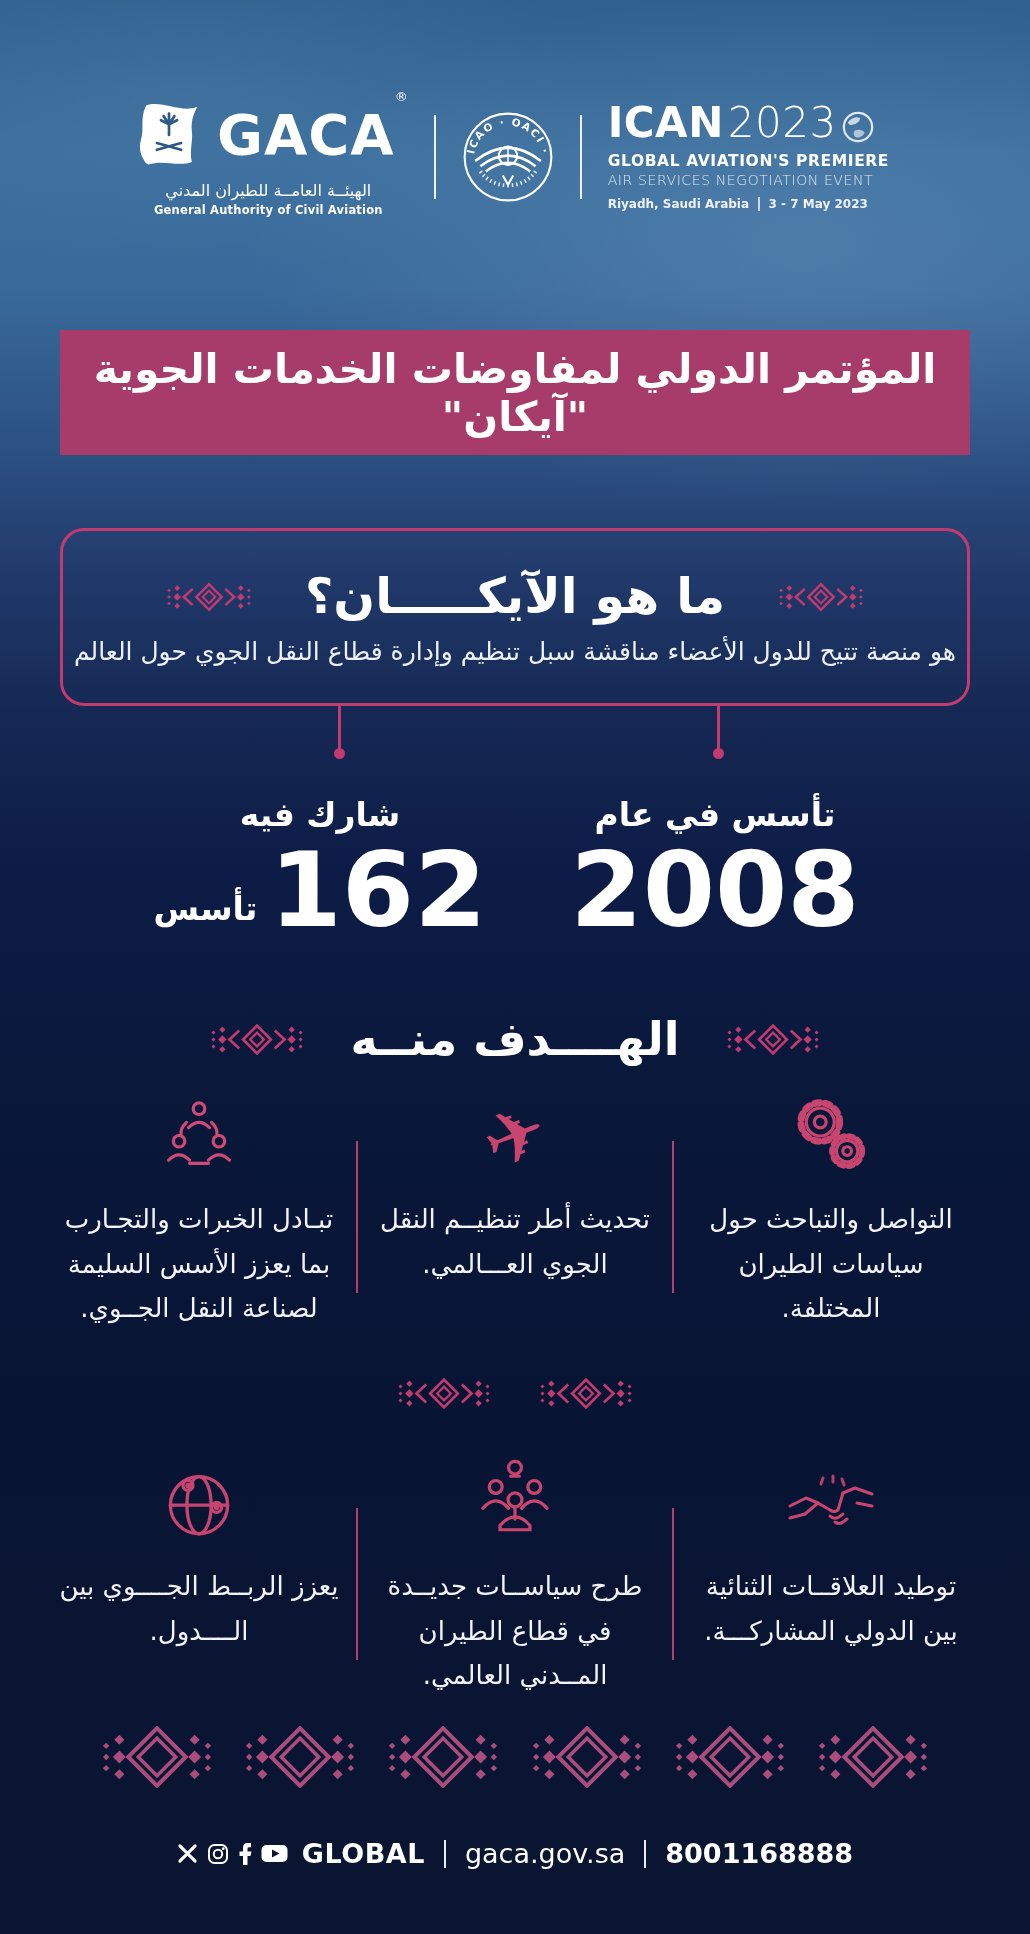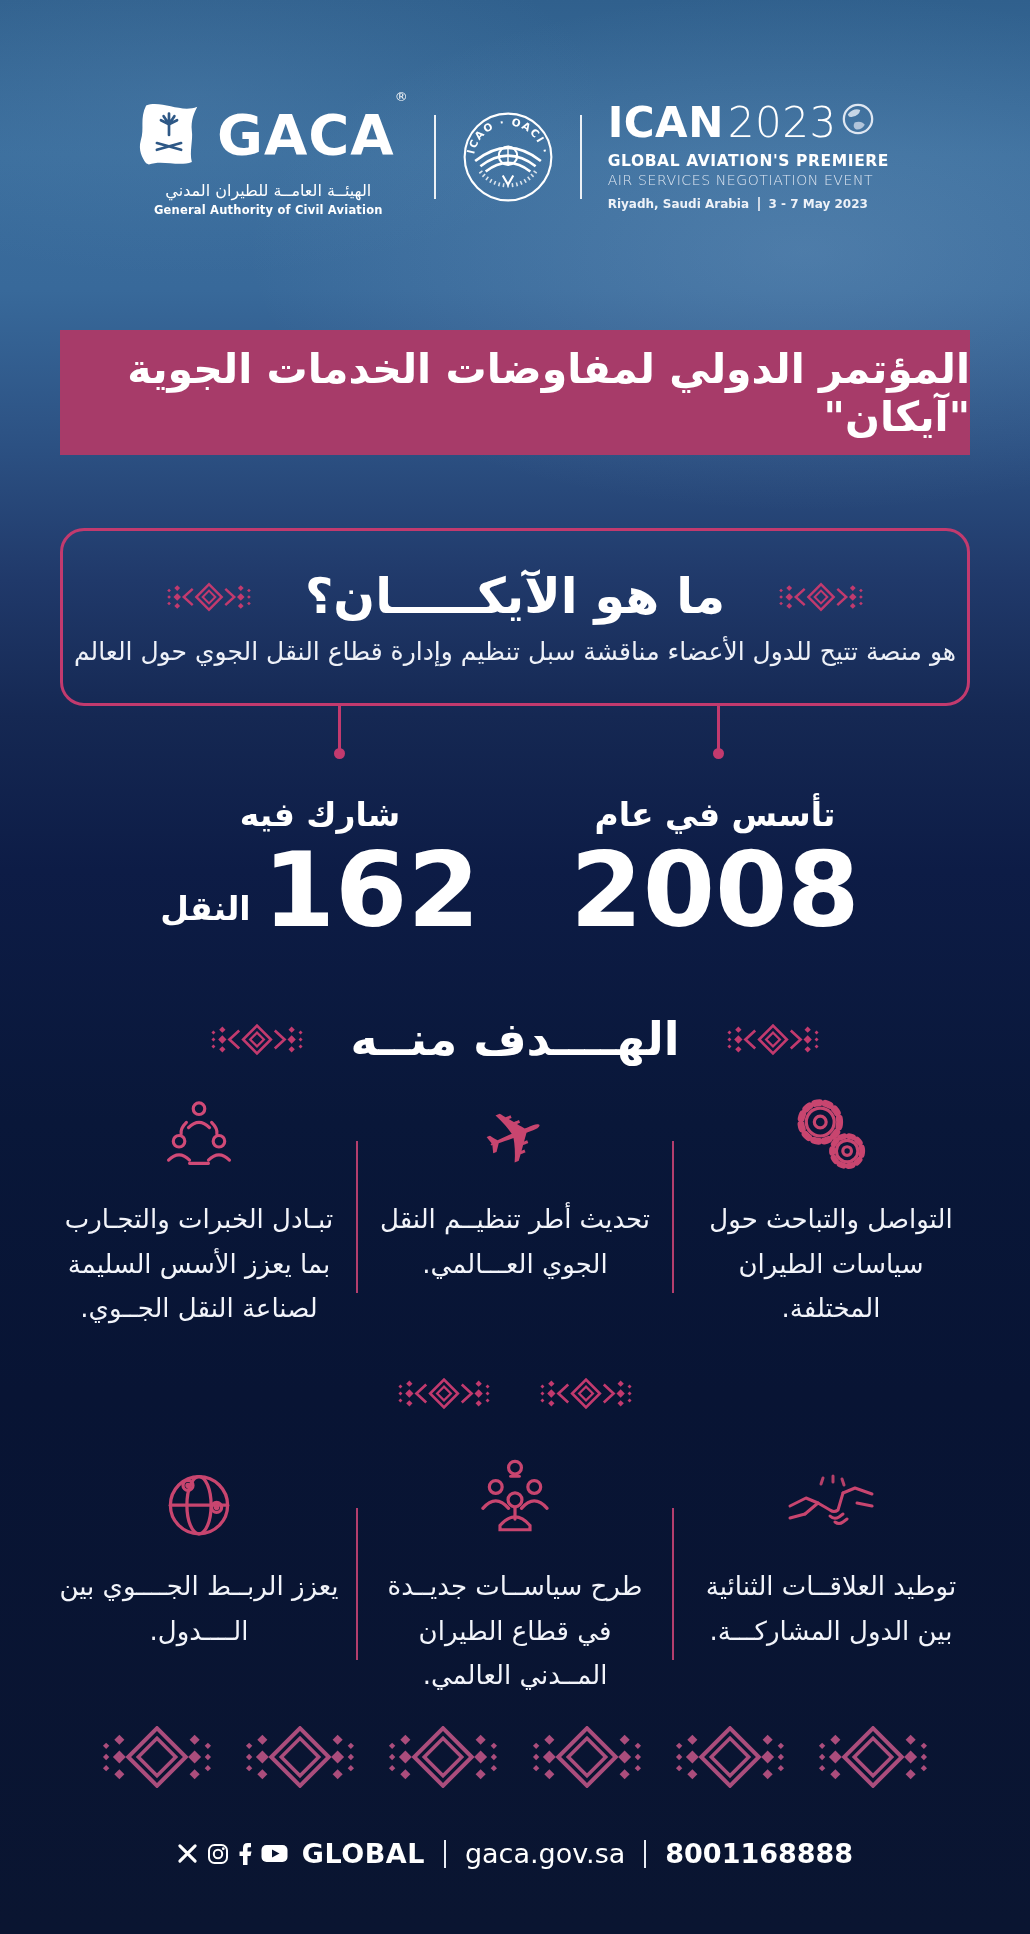--- a/index.html
+++ b/index.html
@@ -17,33 +17,33 @@
   
   .header { top:96px; left:0; right:12px; display:flex; justify-content:center; align-items:center; gap:26px; }
   .gaca-block { display:flex; flex-direction:column; align-items:center; }
   .gaca-row { display:flex; align-items:center; gap:8px; }
   .gaca-word { font-size:56px; font-weight:bold; letter-spacing:1px; line-height:1; }
   .gaca-reg { font-size:13px; vertical-align:top; position:relative; top:-18px; }
   .gaca-ar { font-size:16px; margin-top:7px; direction:rtl; }
   .gaca-en { font-size:11.5px; font-weight:bold; letter-spacing:.2px; margin-top:3px; }
   .hdr-divider { width:2px; height:84px; background:rgba(255,255,255,.9); }
   .ican-block { display:flex; flex-direction:column; align-items:flex-start; }
-  .ican-top { display:flex; align-items:flex-start; gap:4px; }
+  .ican-top { display:flex; align-items:flex-end; gap:4px; }
   .ican-name { font-size:42px; font-weight:800; letter-spacing:.5px; line-height:1; }
   .ican-year { font-size:42px; font-weight:300; letter-spacing:.5px; line-height:1; }
   .ican-line1 { font-size:15.5px; font-weight:bold; letter-spacing:.6px; margin-top:8px; }
   .ican-line2 { font-size:14px; font-weight:300; letter-spacing:.6px; color:#dfe7f2; margin-top:2px; }
   .ican-loc-row { display:flex; align-items:center; gap:9px; margin-top:9px; }
   .ican-loc, .ican-dates { font-size:12px; font-weight:bold; color:#eef2f8; }
   .loc-sep { width:1.5px; height:14px; background:#cfd9e6; }
 
   
   .banner { top:330px; left:60px; width:910px; height:125px; background:#a73b69;
             display:flex; align-items:center; justify-content:center; }
-  .banner-title { font-size:41px; font-weight:bold; direction:rtl; }
+  .banner-title { font-size:41px; font-weight:bold; direction:rtl;text-align:center; }
 
   
   .about { top:528px; left:60px; width:910px; height:178px; box-sizing:border-box;
            border:3px solid #c23a6e; border-radius:24px;
            display:flex; flex-direction:column; justify-content:center; align-items:center; gap:12px; }
   .about-title-row { display:flex; align-items:center; gap:52px; direction:rtl; }
   .about-title { font-size:49px; font-weight:bold; }
   .about-desc { font-size:25px; color:#eef1f8; direction:rtl; }
 
   .conn { width:3px; height:45px; background:#c23a6e; top:705px; }
@@ -207,21 +207,21 @@
   <div class="abs conn-dot" style="left:713px"></div>
 
   <div class="abs stat" style="left:530px">
     <div class="stat-label">تأسس في عام</div>
     <div class="stat-value">2008</div>
   </div>
   <div class="abs stat" style="left:135px">
     <div class="stat-label">شارك فيه</div>
     <div class="stat-value-row">
       <span class="stat-value">162</span>
-      <span class="stat-unit">النقل</span>
+      <span class="stat-unit">تأسس</span>
     </div>
   </div>
 
   <div class="abs section-title-row" style="top:1012px">
     <svg width="96" height="33" viewBox="-54 -18 108 36">
         <use href="#sadu-small"></use>
       </svg>
     <div class="section-title">الهــــدف منــه</div>
     <svg width="96" height="33" viewBox="-54 -18 108 36">
         <use href="#sadu-small"></use>
@@ -288,21 +288,21 @@
             <path d="M5 46 L20 42"></path>
             <path d="M87 22 L70 16 L58 21"></path>
             <path d="M87 34 L72 31"></path>
             <path d="M20 42 L33 31 L45 38 Q49 41 53 38 L58 21"></path>
             <path d="M45 44 q4 4 9 1 l4 -3"></path>
             <path d="M50 50 q4 3 8 0 l4 -3"></path>
             <path d="M38 6 l-2 6 M48 4 v6 M57 7 l2 6" opacity=".9"></path>
           </g>
         </svg>
       </div>
-      <p class="item-text">توطيد العلاقــات الثنائية بين الدول المشاركـــة.</p>
+      <p class="item-text">توطيد العلاقــات الثنائية بين الدولي المشاركـــة.</p>
     </div>
     <div class="v-div"></div>
     <div class="item">
       <div class="item-iconbox">
         <svg width="86" height="92" viewBox="0 0 80 86">
           <g fill="none" stroke="#c8456f" stroke-width="3" stroke-linecap="round">
             <circle cx="40" cy="10" r="6"></circle>
             <path d="M36 18 h8"></path>
             <circle cx="22" cy="28" r="6"></circle>
             <path d="M10 48 Q22 34 34 48"></path>

